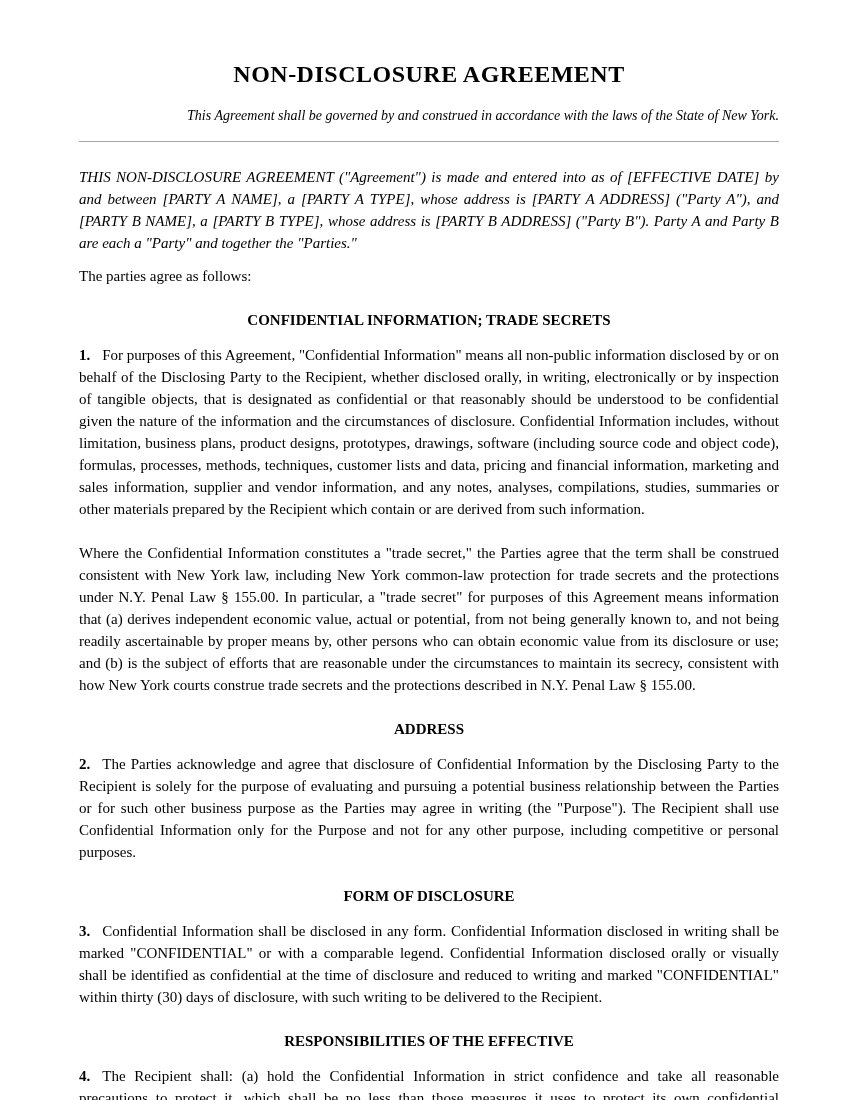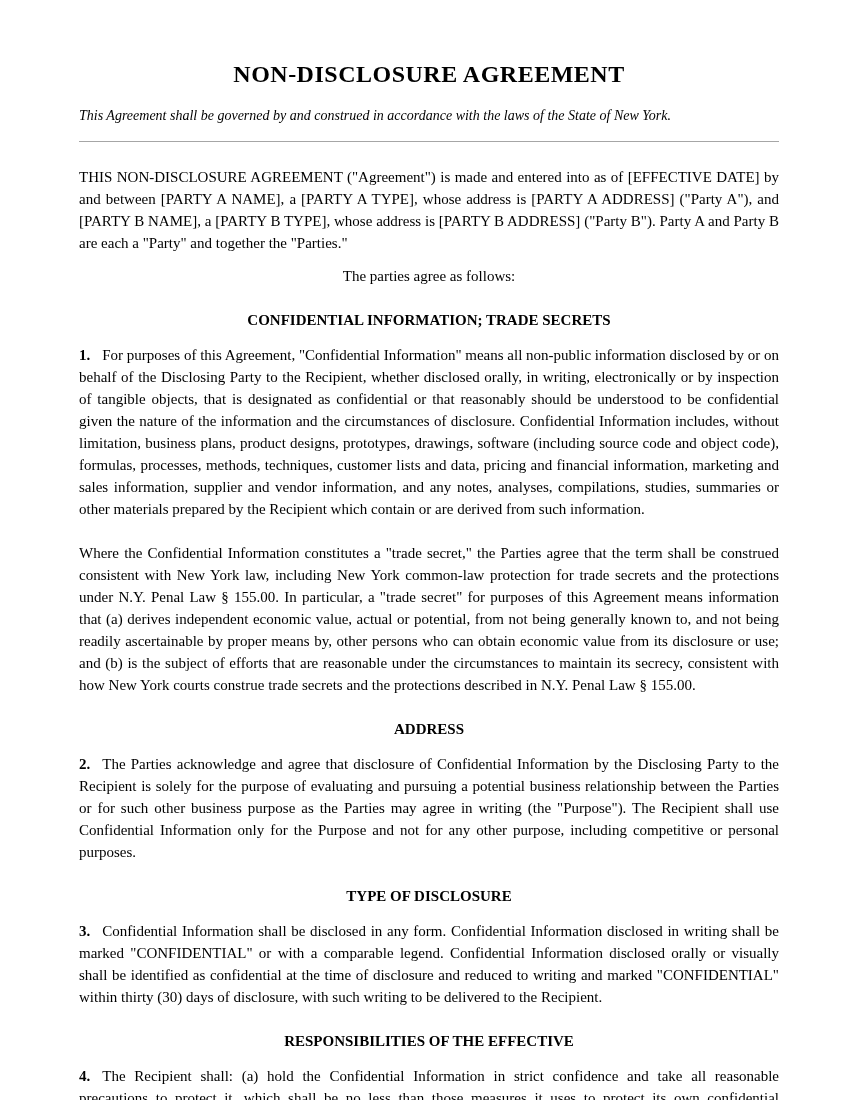--- a/index.html
+++ b/index.html
@@ -28,40 +28,41 @@
     line-height: 28px;
     font-weight: bold;
     text-align: center;
     letter-spacing: 0.5px;
   }
   p.subtitle {
     margin: 19px 0 0 0;
     font-size: 14px;
     line-height: 17px;
     font-style: italic;
-    text-align: left;
+    text-align: right;
   }
   hr.divider {
     margin: 17px 0 0 0;
     border: none;
     border-top: 1px solid #a6a6a6;
     height: 0;
   }
   p.body-p {
     margin: 0 0 22px 0;
     font-size: 15px;
     line-height: 22px;
     text-align: justify;
   }
   p.intro {
     margin-top: 24px;
     margin-bottom: 11px;
+    font-style: italic;
   }
   p.lead-in {
-    text-align: center;
+    text-align: left;
   }
   h2.section-heading {
     margin: 22px 0 13px 0;
     font-size: 15px;
     line-height: 22px;
     font-weight: bold;
     text-align: center;
   }
   .pnum {
     font-weight: bold;
@@ -92,21 +93,21 @@
   <p class="body-p">
     <span>Where the Confidential Information constitutes a "trade secret," the Parties agree that the term shall be construed consistent with New York law, including New York common-law protection for trade secrets and the protections under N.Y. Penal Law § 155.00. In particular, a "trade secret" for purposes of this Agreement means information that (a) derives independent economic value, actual or potential, from not being generally known to, and not being readily ascertainable by proper means by, other persons who can obtain economic value from its disclosure or use; and (b) is the subject of efforts that are reasonable under the circumstances to maintain its secrecy, consistent with how New York courts construe trade secrets and the protections described in N.Y. Penal Law § 155.00.</span>
   </p>
 
   <h2 class="section-heading">ADDRESS</h2>
 
   <p class="body-p">
     <span class="pnum">2.</span><span>The Parties acknowledge and agree that disclosure of Confidential Information by the Disclosing Party to the Recipient is solely for the purpose of evaluating and pursuing a potential business relationship between the Parties or for such other business purpose as the Parties may agree in writing (the "Purpose"). The Recipient shall use Confidential Information only for the Purpose and not for any other purpose, including competitive or personal purposes.</span>
   </p>
 
-  <h2 class="section-heading">TYPE OF DISCLOSURE</h2>
+  <h2 class="section-heading">FORM OF DISCLOSURE</h2>
 
   <p class="body-p">
     <span class="pnum">3.</span><span>Confidential Information shall be disclosed in any form. Confidential Information disclosed in writing shall be marked "CONFIDENTIAL" or with a comparable legend. Confidential Information disclosed orally or visually shall be identified as confidential at the time of disclosure and reduced to writing and marked "CONFIDENTIAL" within thirty (30) days of disclosure, with such writing to be delivered to the Recipient.</span>
   </p>
 
   <h2 class="section-heading">RESPONSIBILITIES OF THE EFFECTIVE</h2>
 
   <p class="body-p">
     <span class="pnum">4.</span><span>The Recipient shall: (a) hold the Confidential Information in strict confidence and take all reasonable precautions to protect it, which shall be no less than those measures it uses to protect its own confidential information of a similar</span>
   </p>

